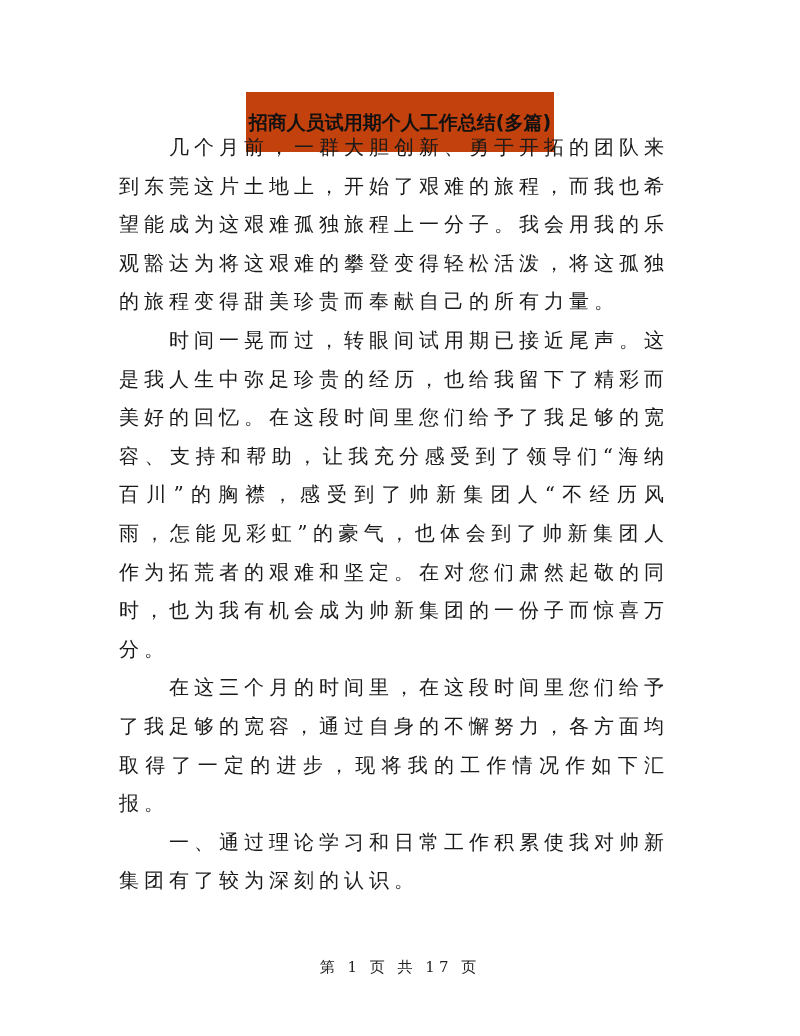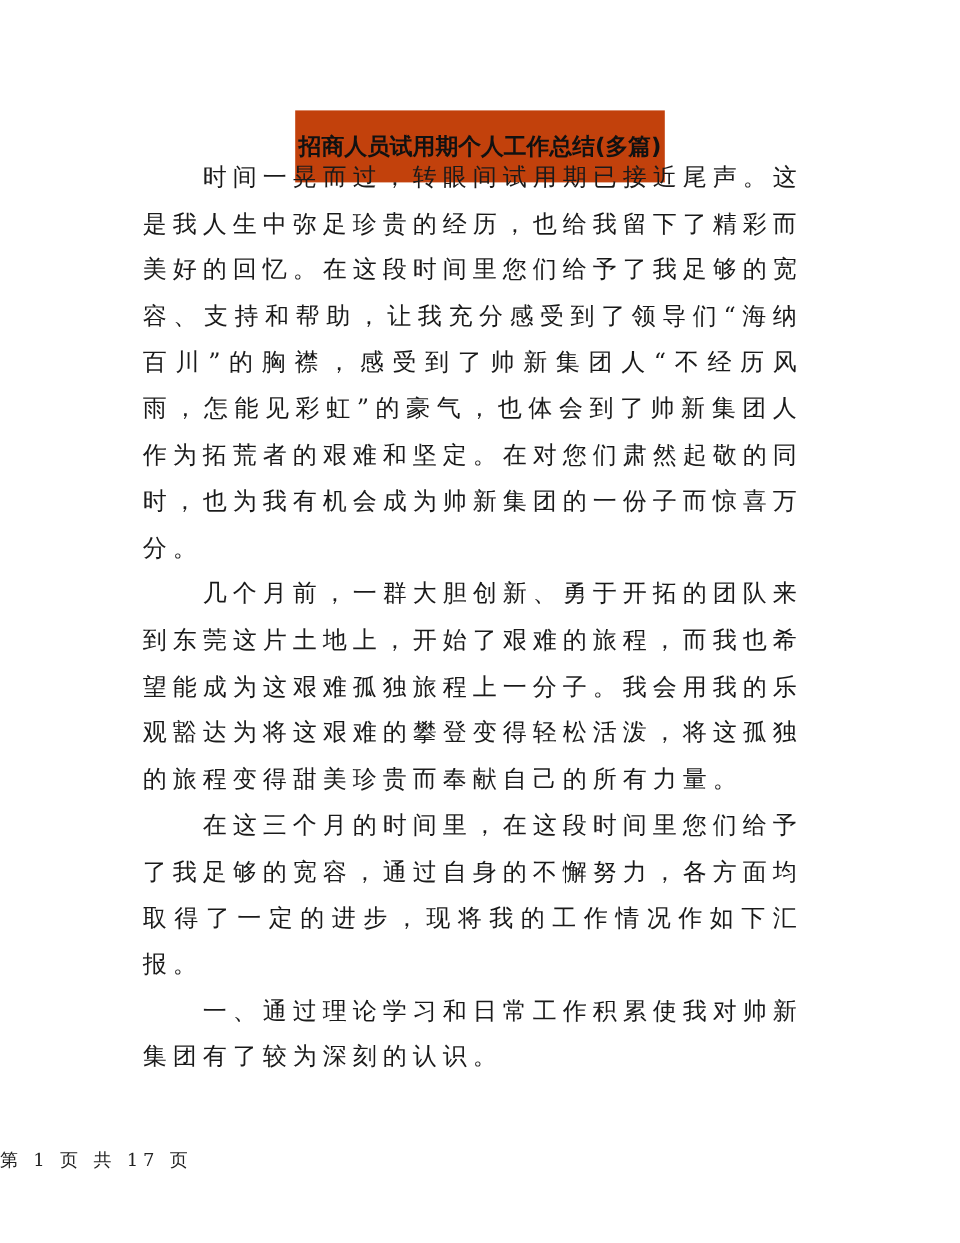--- a/index.html
+++ b/index.html
@@ -5,32 +5,32 @@
   html, body { margin: 0; padding: 0; background: #ffffff; }
   body { width: 800px; height: 1036px; position: relative; overflow: hidden;
          font-family: "DejaVu Serif", "Liberation Serif", serif; color: #1a1a1a; }
   .page { position: absolute; left: 0; top: 0; width: 800px; height: 1036px; }
   .title-wrap { position: absolute; top: 92px; left: 0; width: 800px; text-align: center; }
   .title { display: inline-block; background: #c2410c; font-family: "DejaVu Sans", "Liberation Sans", sans-serif;
            font-weight: bold; font-size: 19px; line-height: 28px; padding: 16px 3px; letter-spacing: 0px; color: #111; }
   .body { position: absolute; top: 128px; left: 119px; width: 550px; }
   .para { margin: 0; font-size: 20px; line-height: 38.6px; text-indent: 50px; letter-spacing: 5px;
           text-align: justify; word-break: break-all; }
-  .footer { position: absolute; top: 958px; left: 0; width: 800px; 
+  .footer { position: absolute; top: 958px; left: 0; width: 800px; text-align: center;
             font-size: 15px; letter-spacing: 4px; color: #222; }
 </style>
 </head>
 <body>
 
 <div class="page">
   <div class="title-wrap">
     <span class="title">招商人员试用期个人工作总结(多篇)</span>
   </div>
 
   <div class="body">
+    <p class="para">几个月前，一群大胆创新、勇于开拓的团队来到东莞这片土地上，开始了艰难的旅程，而我也希望能成为这艰难孤独旅程上一分子。我会用我的乐观豁达为将这艰难的攀登变得轻松活泼，将这孤独的旅程变得甜美珍贵而奉献自己的所有力量。</p>
     <p class="para">时间一晃而过，转眼间试用期已接近尾声。这是我人生中弥足珍贵的经历，也给我留下了精彩而美好的回忆。在这段时间里您们给予了我足够的宽容、支持和帮助，让我充分感受到了领导们“海纳百川”的胸襟，感受到了帅新集团人“不经历风雨，怎能见彩虹”的豪气，也体会到了帅新集团人作为拓荒者的艰难和坚定。在对您们肃然起敬的同时，也为我有机会成为帅新集团的一份子而惊喜万分。</p>
-    <p class="para">几个月前，一群大胆创新、勇于开拓的团队来到东莞这片土地上，开始了艰难的旅程，而我也希望能成为这艰难孤独旅程上一分子。我会用我的乐观豁达为将这艰难的攀登变得轻松活泼，将这孤独的旅程变得甜美珍贵而奉献自己的所有力量。</p>
     <p class="para">在这三个月的时间里，在这段时间里您们给予了我足够的宽容，通过自身的不懈努力，各方面均取得了一定的进步，现将我的工作情况作如下汇报。</p>
     <p class="para">一、通过理论学习和日常工作积累使我对帅新集团有了较为深刻的认识。</p>
   </div>
 
   <div class="footer">第 1 页 共 17 页</div>
 </div>
 
 </body></html>

